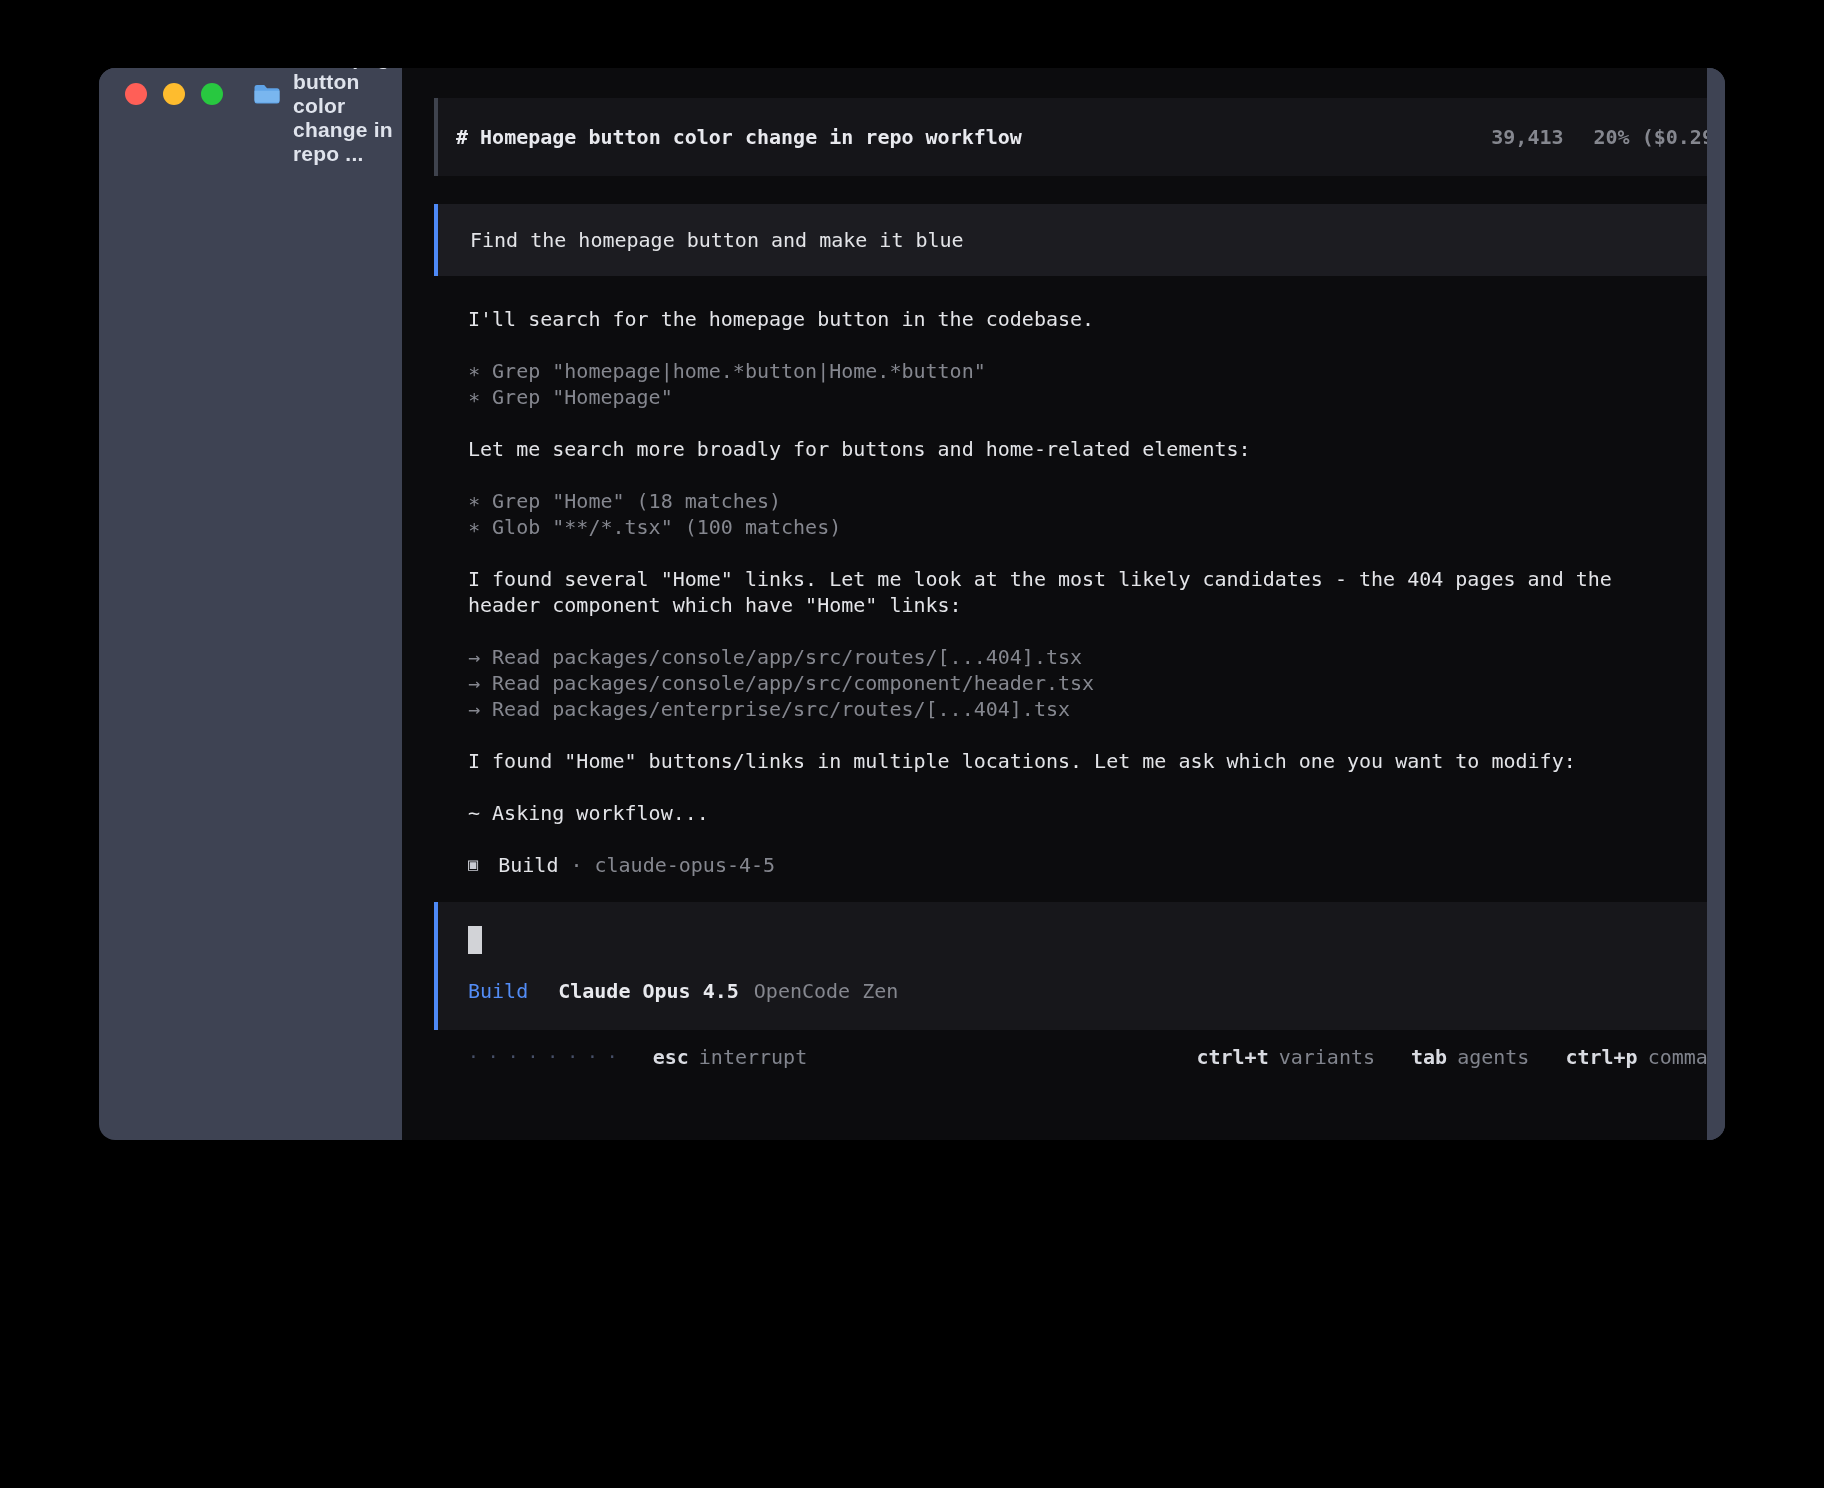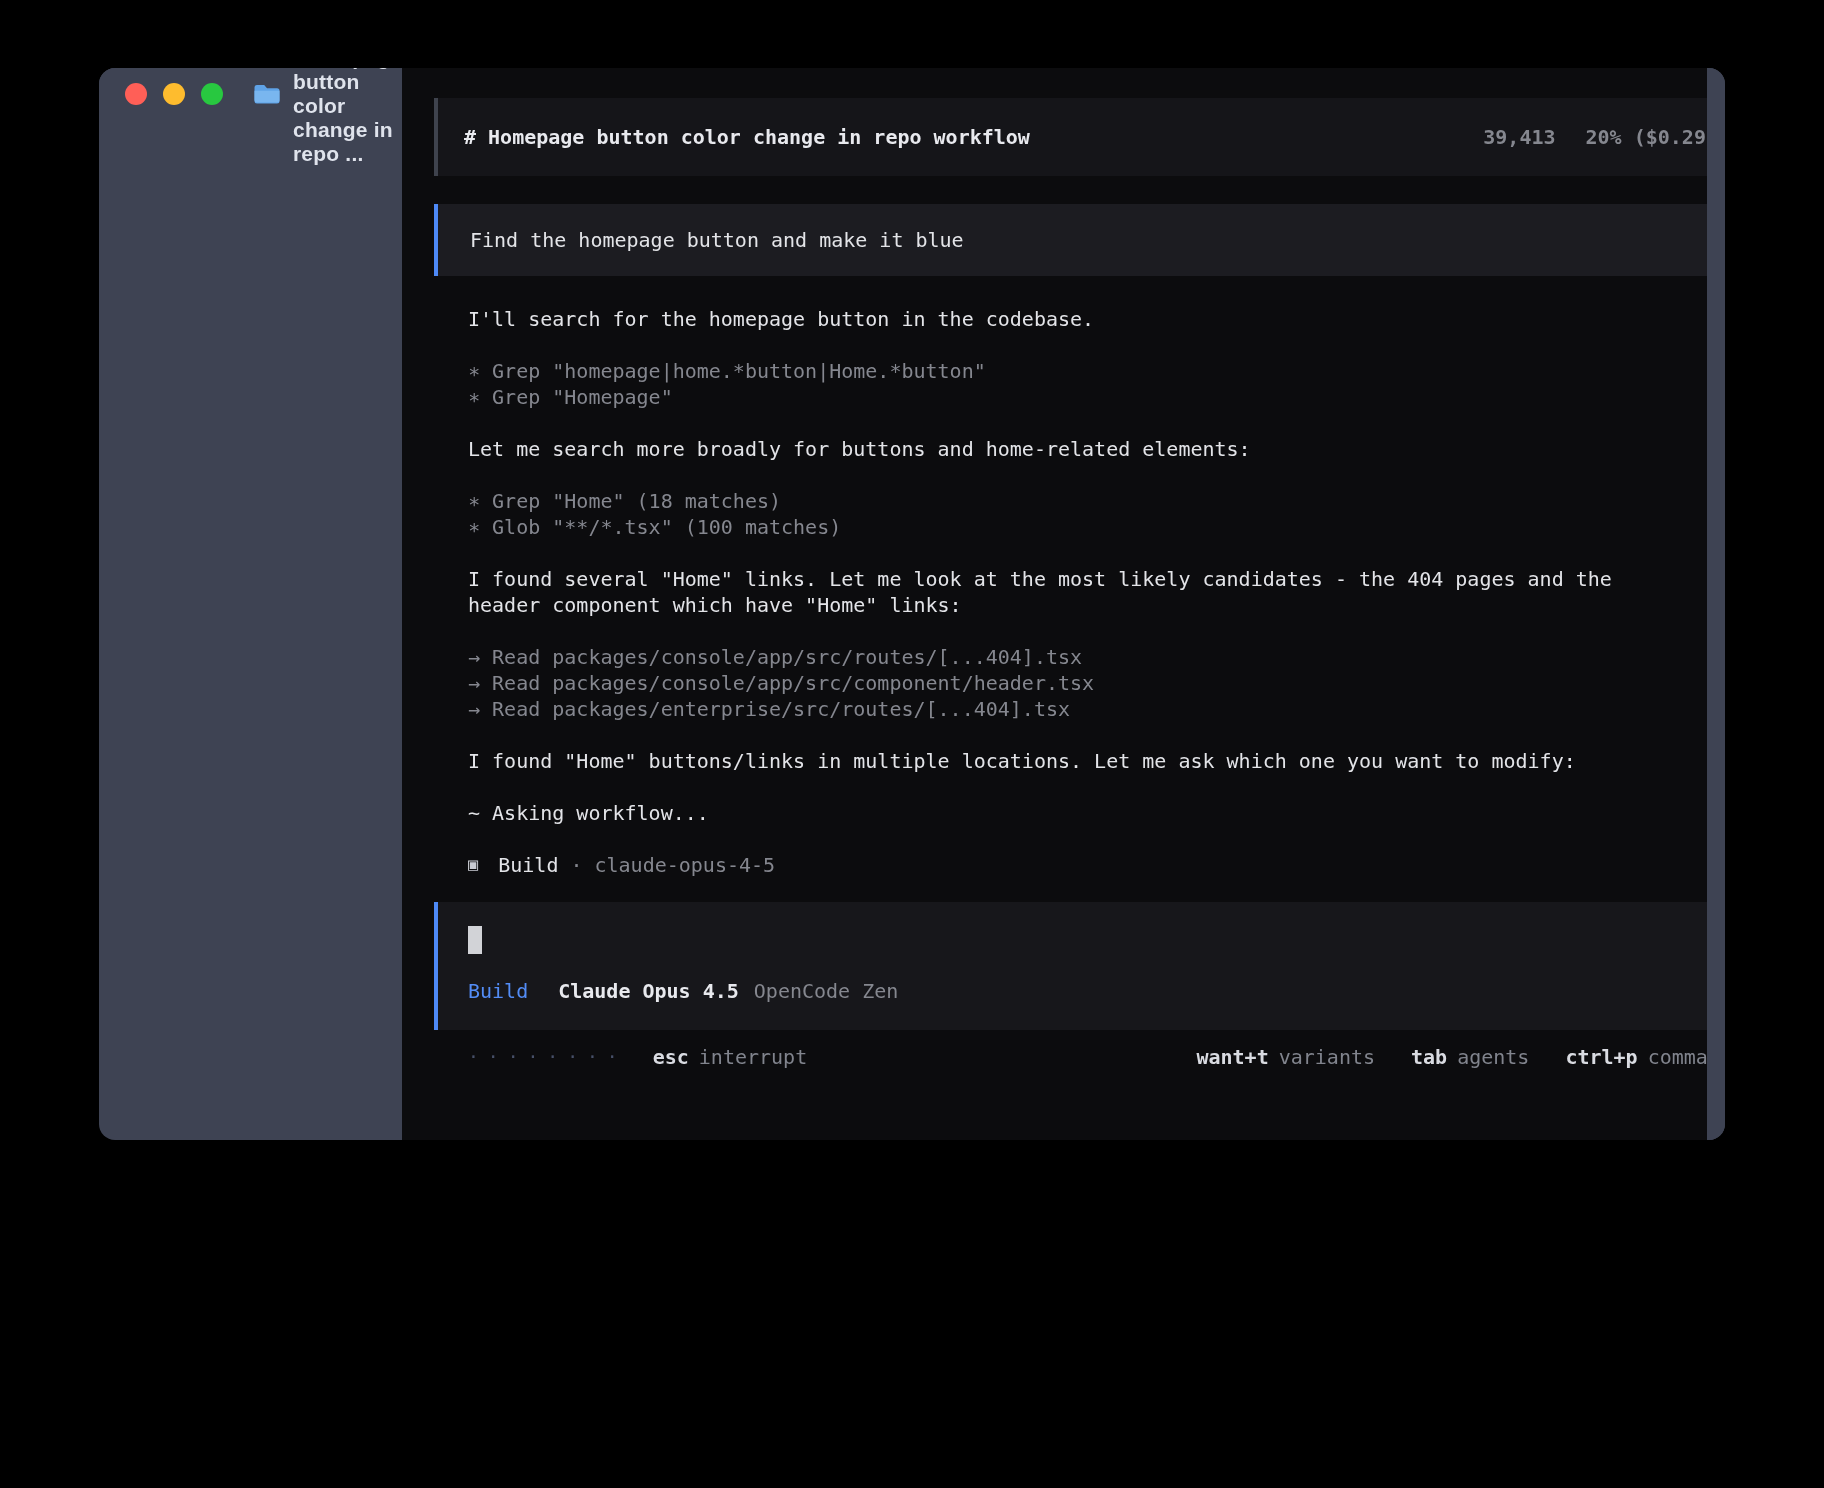--- a/index.html
+++ b/index.html
@@ -50,21 +50,21 @@
     width: 1310px;
     padding-top: 30px;
     color: #e3e4e8;
     font-size: 20px;
     line-height: 26px;
   }
 
   .block {
     width: 100%;
     border-left: 4px solid #3f434d;
-    padding: 26px 26px;
+    padding: 26px 18px;
     background: #151519;
   }
   .header-block {
     display: flex; justify-content: space-between; align-items: center;
     margin-bottom: 28px;
   }
   .session-title { font-weight: 700; color: #e8e9ee; white-space: pre; }
   .session-stats { color: #85878f; display: inline-flex; gap: 30px; white-space: pre; font-weight: bold; }
 
   .user-block {
@@ -206,21 +206,21 @@
         <div class="footer">
           <div class="footer-left">
             <span class="dots">········</span>
             <span class="pair">
               <span class="key">esc</span>
               <span class="hint">interrupt</span>
             </span>
           </div>
           <div class="footer-right">
             <span class="pair">
-              <span class="key">want+t</span>
+              <span class="key">ctrl+t</span>
               <span class="hint">variants</span>
             </span>
             <span class="pair">
               <span class="key">tab</span>
               <span class="hint">agents</span>
             </span>
             <span class="pair">
               <span class="key">ctrl+p</span>
               <span class="hint">commands</span>
             </span>

